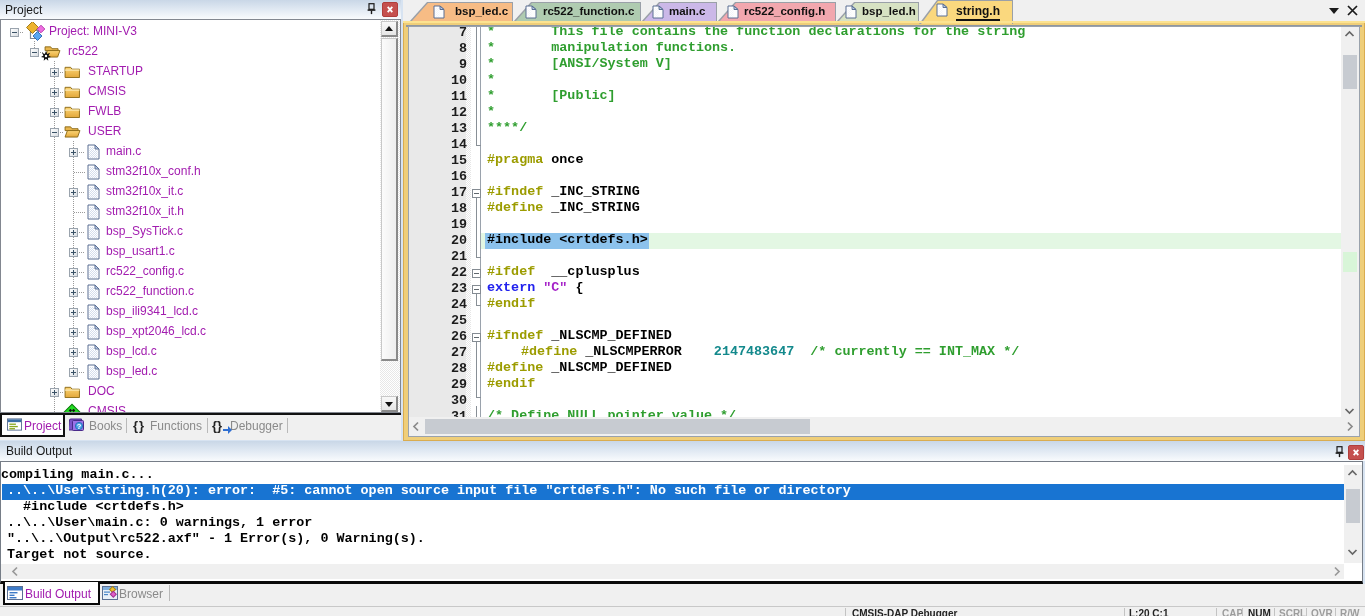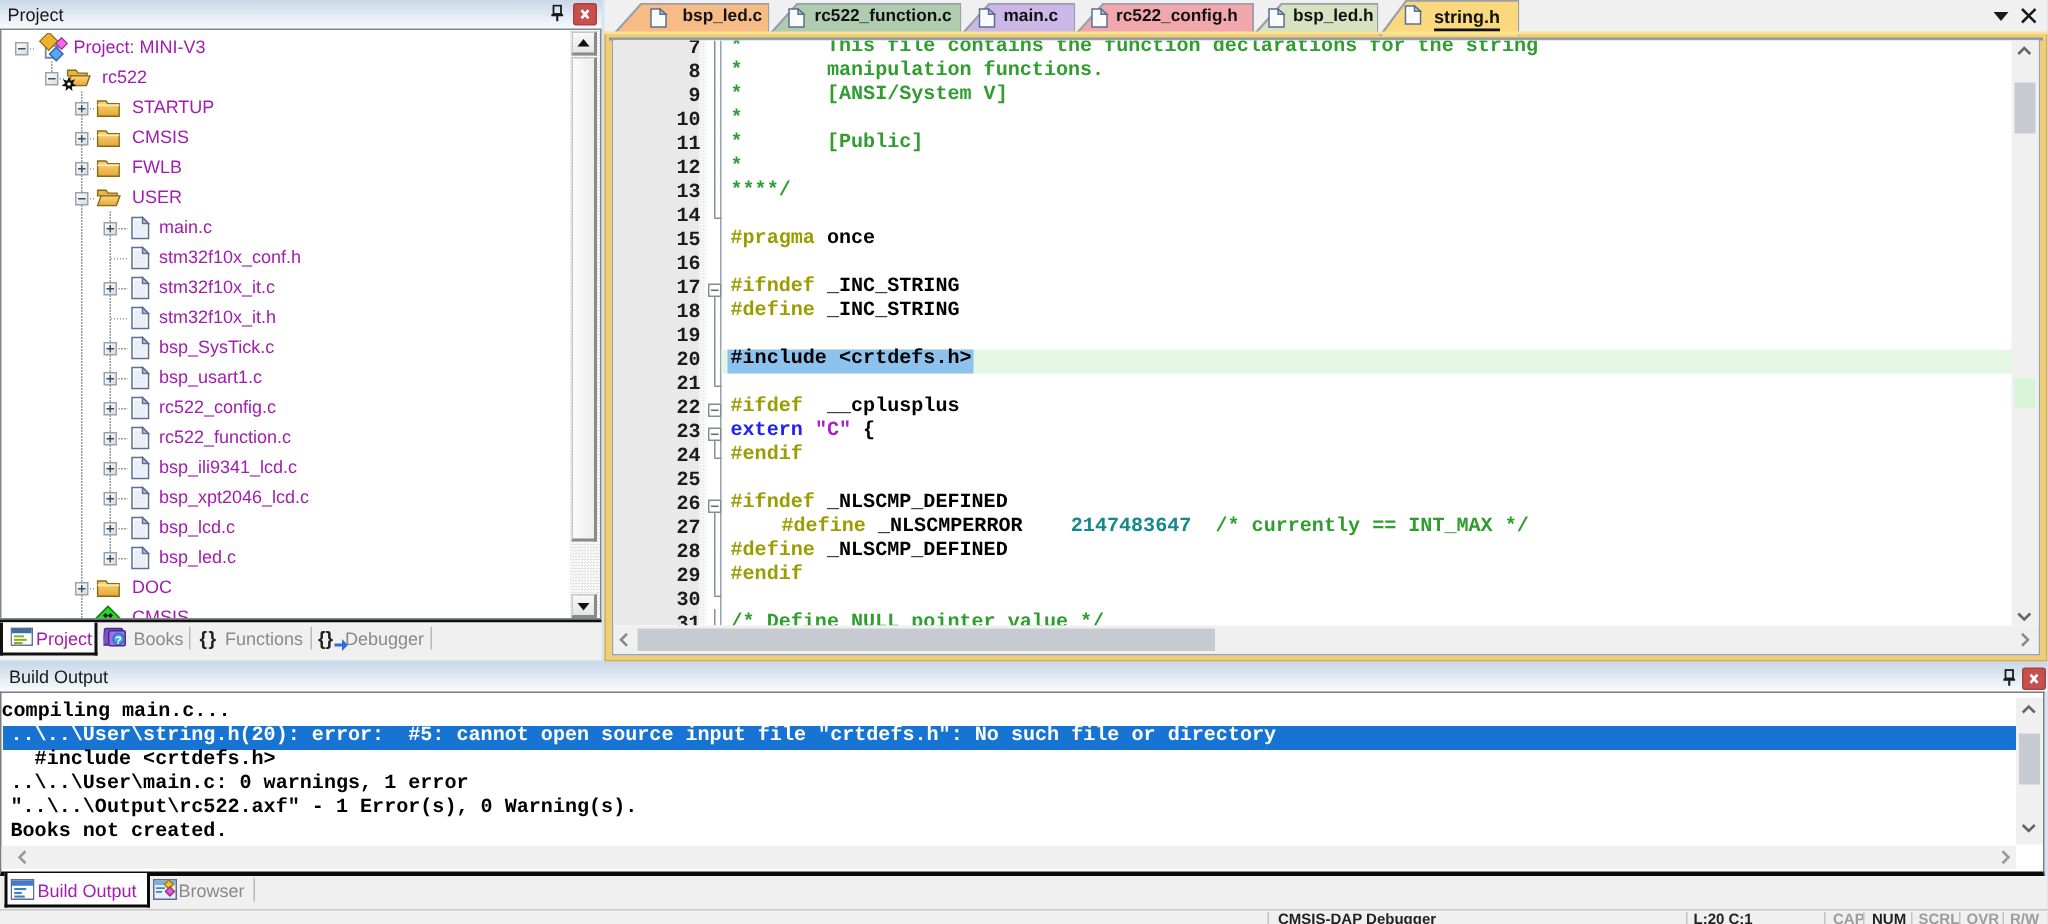--- a/index.html
+++ b/index.html
@@ -482,21 +482,21 @@
     </svg>
 </div>
 
 <div class="abs" style="left:0;top:461px;width:1363px;height:123px;background:#fff;border:1px solid #767d87;border-bottom:3px solid #0a0a0a;box-sizing:border-box;" id="buildbox">
  <div class="mono abs" style="left:0;top:5px;color:#000;">compiling main.c...</div>
  <div class="abs" style="left:1px;top:22px;width:1342px;height:16px;background:#1874D2;"></div>
  <div class="mono abs" style="left:6px;top:21px;color:#fff;">..\..\User\string.h(20): error:  #5: cannot open source input file "crtdefs.h": No such file or directory</div>
  <div class="mono abs" style="left:6px;top:37px;color:#000;">  #include &lt;crtdefs.h&gt;</div>
  <div class="mono abs" style="left:6px;top:53px;color:#000;">..\..\User\main.c: 0 warnings, 1 error</div>
  <div class="mono abs" style="left:6px;top:69px;color:#000;">"..\..\Output\rc522.axf" - 1 Error(s), 0 Warning(s).</div>
- <div class="mono abs" style="left:6px;top:85px;color:#000;">Books not created.</div>
+ <div class="mono abs" style="left:6px;top:85px;color:#000;">Target not source.</div>
 </div>
 
 <div class="abs flat-sb" style="left:1344px;top:465px;width:18px;height:98px;"></div>
 <svg class="abs" style="left:1347px;top:469px;" width="11" height="8" viewBox="0 0 11 8">
     <path d="M1.5 6L5.5 2l4 4" fill="none" stroke="#666" stroke-width="1.7"></path>
   </svg>
 <svg class="abs" style="left:1347px;top:548px;" width="11" height="8" viewBox="0 0 11 8">
     <path d="M1.5 2l4 4 4-4" fill="none" stroke="#666" stroke-width="1.7"></path>
   </svg>
 <div class="abs thumb" style="left:1346px;top:489px;width:14px;height:34px;"></div>

